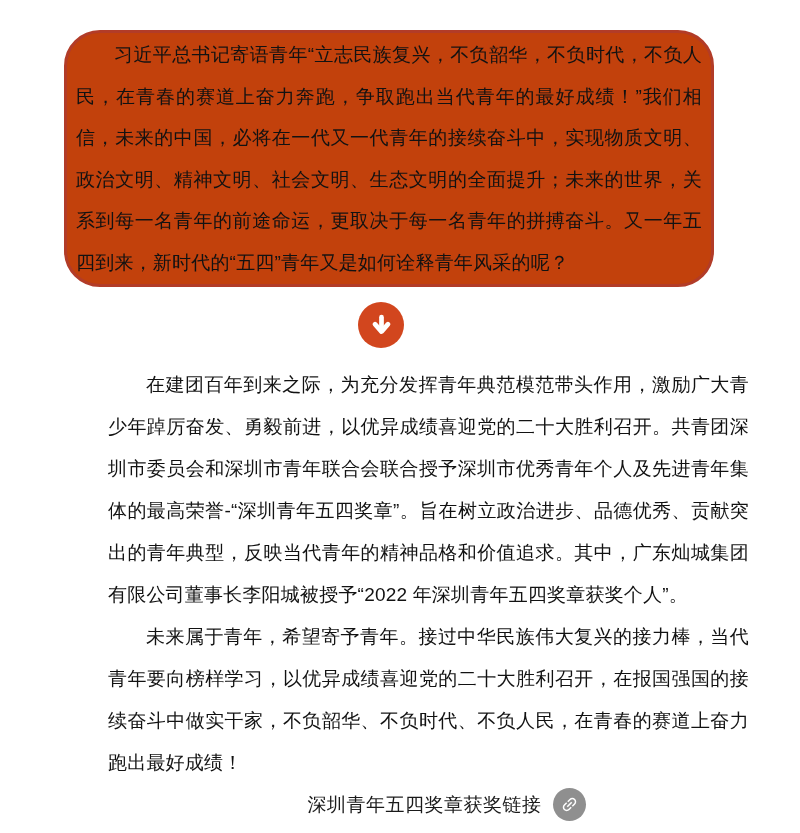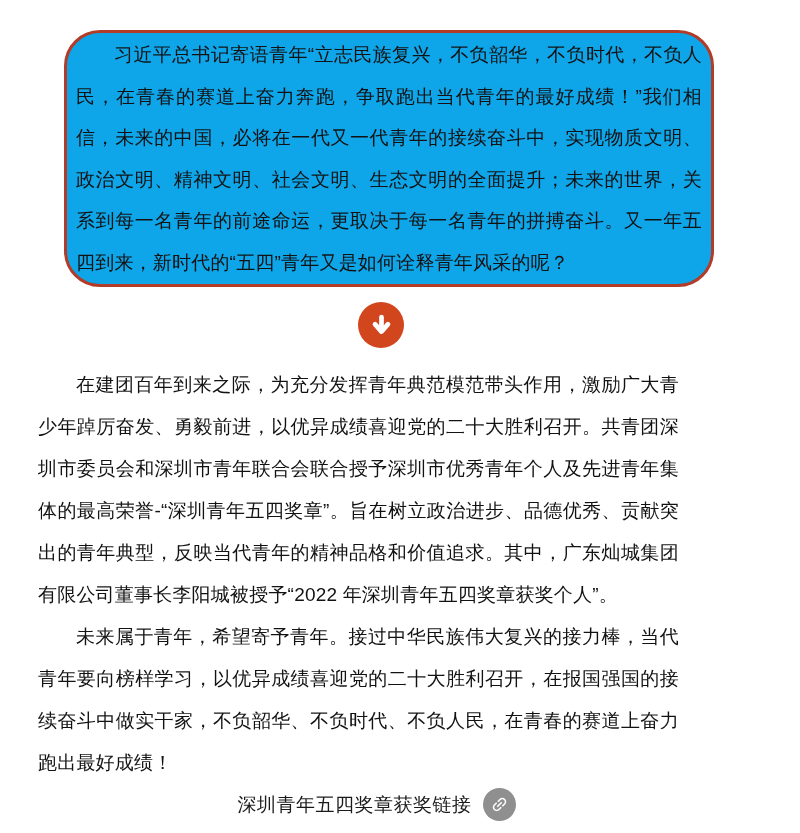--- a/index.html
+++ b/index.html
@@ -16,21 +16,21 @@
   }
   
   .quote-box {
     box-sizing: border-box;
     margin: 30px 0 0 64px;
     width: 650px;
     min-height: 252px;
     border: 3px solid #b23c28;
     border-radius: 36px;
     padding: 1px 9px 1px 9px;
-    background: #0ea5e9;
+    background: #c2410c;
   }
   .quote-box p {
     margin: 0;
     font-size: 19px;
     line-height: 41.5px;
     color: #121212;
     text-indent: 2em;
     text-align: justify;
     letter-spacing: 0.2px;
   }
@@ -39,21 +39,21 @@
     width: 46px;
     height: 46px;
     margin: 15px 0 0 358px;
     border-radius: 50%;
     display: flex;
     align-items: center;
     justify-content: center;
   }
   
   .content {
-    margin: 16px 0 0 38px;
+    margin: 16px 0 0 108px;
     width: 641px;
   }
   .content p {
     margin: 0;
     font-size: 19px;
     line-height: 42px;
     color: #121212;
     text-indent: 2em;
     text-align: justify;
     letter-spacing: 0.2px;

